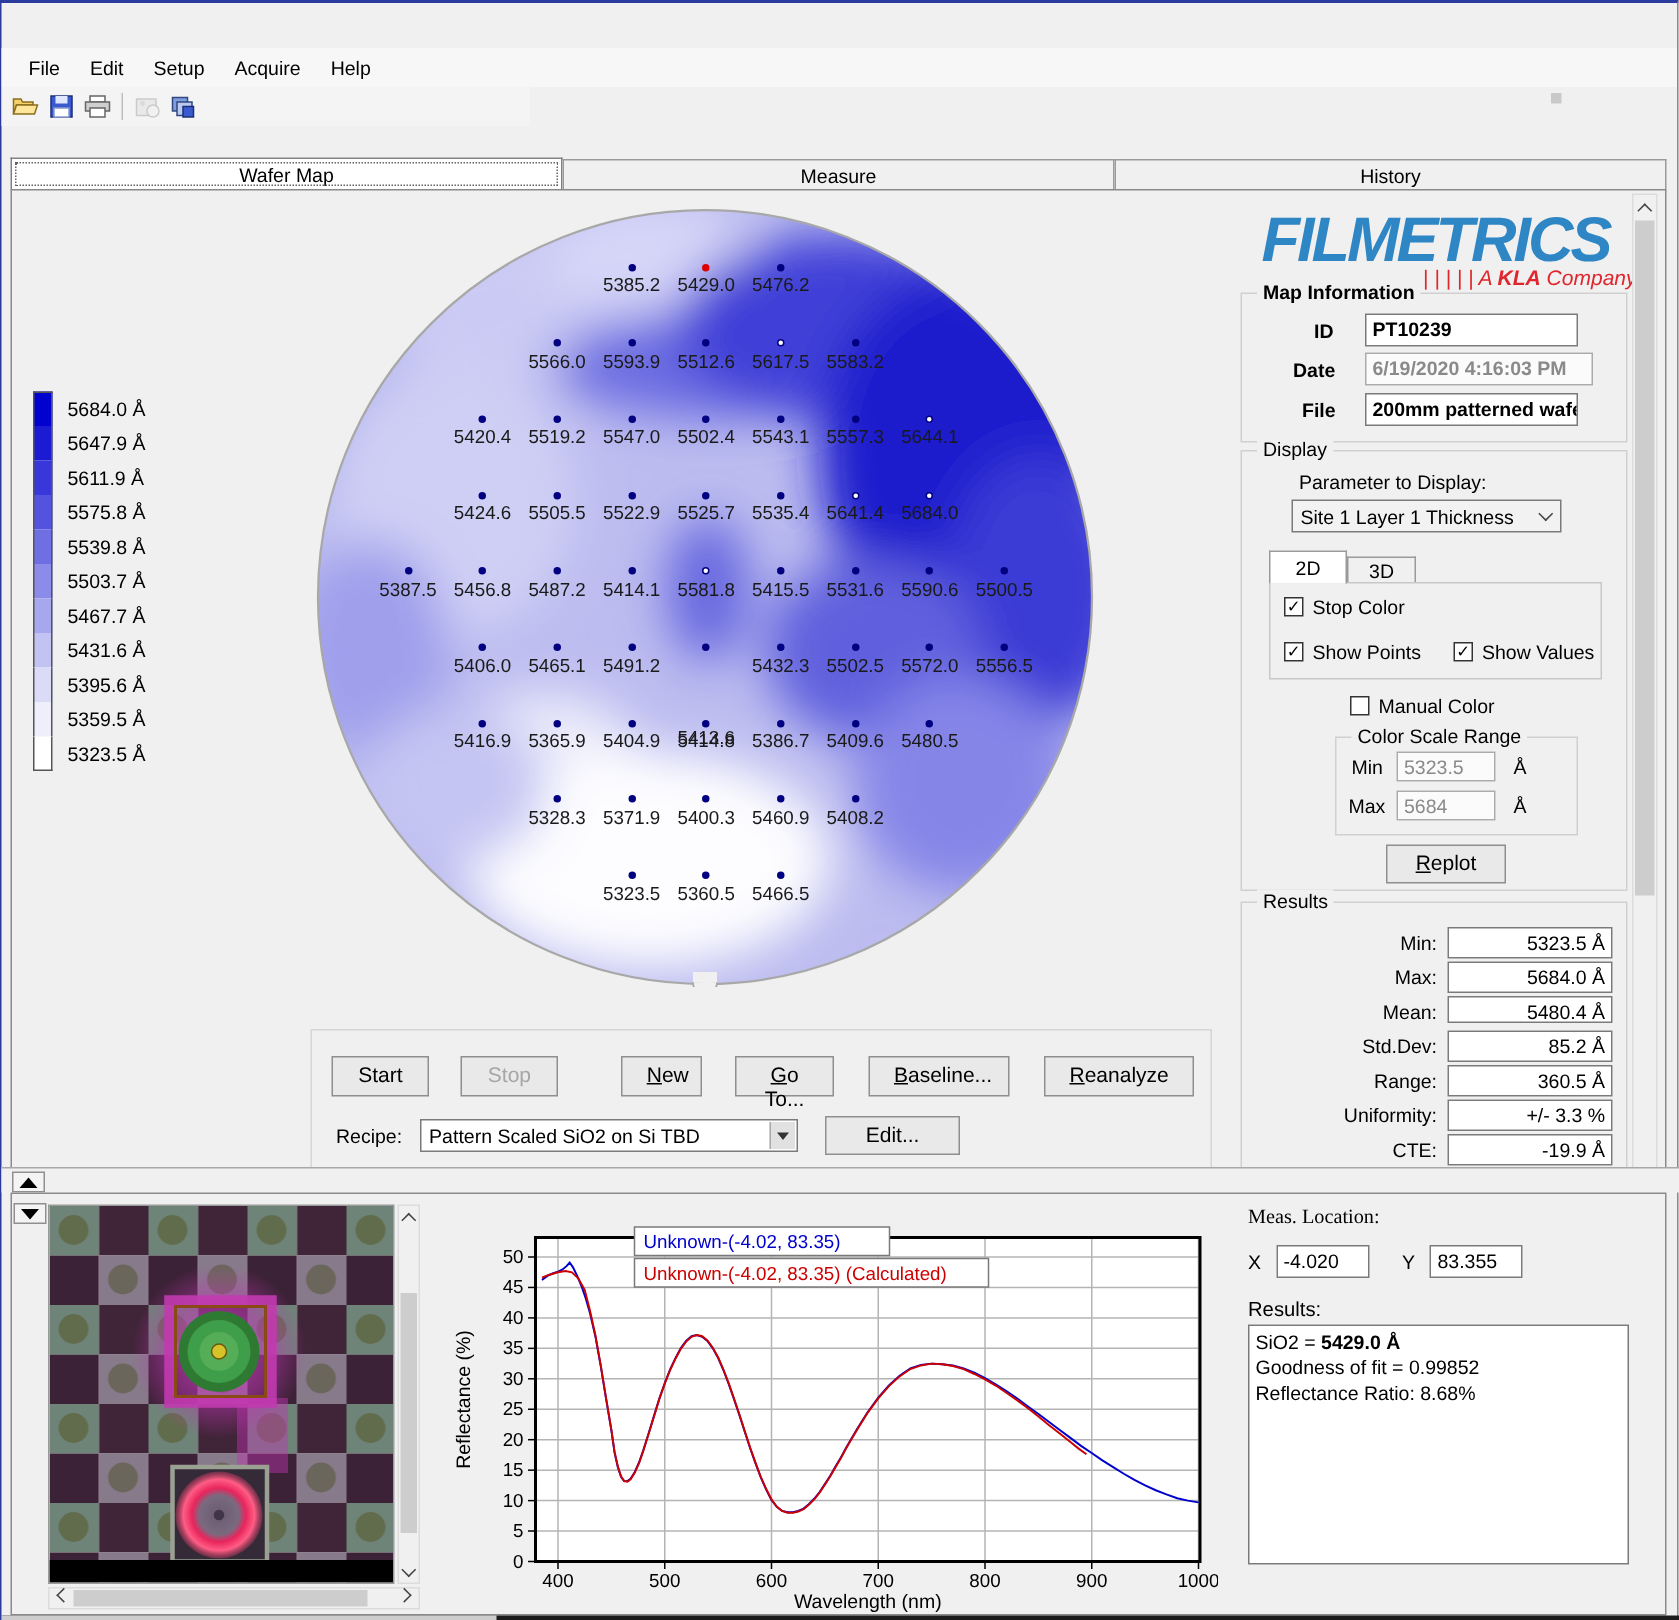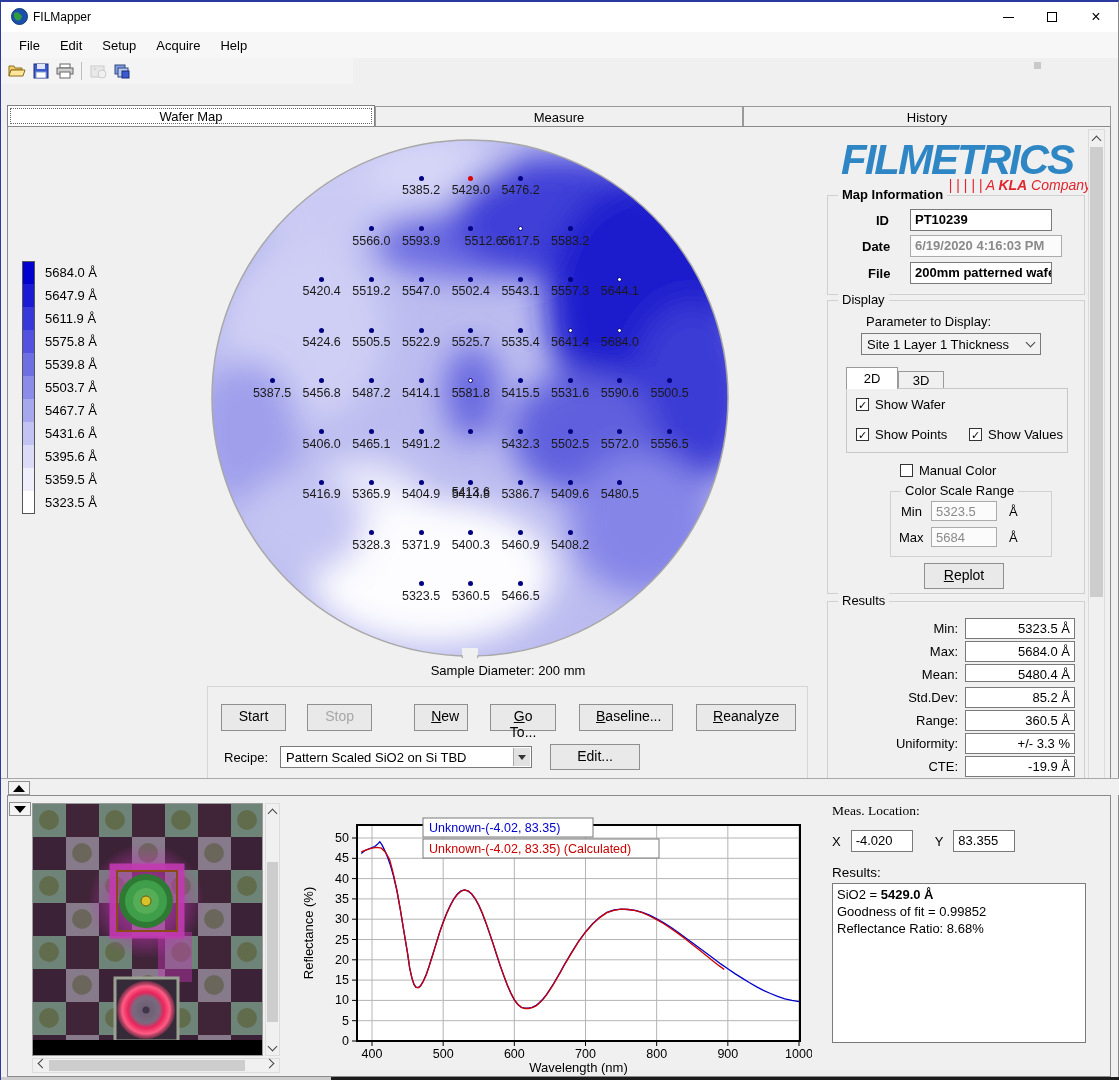--- a/index.html
+++ b/index.html
@@ -103,37 +103,20 @@
   #bottom-strip { position:absolute; left:0; top:1075px; width:1119px; height:5px; background:#1c1c1c; }
   #bottom-strip-left { position:absolute; left:0; top:0; width:330px; height:5px; background:#cdcdcd; }
 
   text { font-family:"Liberation Sans","DejaVu Sans",sans-serif; }
 </style>
 </head>
 <body>
 
 <div id="app">
 
-  <div id="titlebar">
-    <svg id="app-icon" viewBox="0 0 17 17">
-      <circle cx="8.5" cy="8.5" r="8" fill="#1a4fae"></circle>
-      <path d="M3 5 Q7 3 9 6 Q12 8 10 11 Q7 14 4 11 Q2 8 3 5Z" fill="#2e9e3c"></path>
-      <circle cx="8.5" cy="8.5" r="8" fill="none" stroke="#123a7a"></circle>
-    </svg>
-    <span id="app-title">FILMapper</span>
-    <div class="winbtn" id="btn-min">
-        <span></span>
-      </div>
-    <div class="winbtn" id="btn-max">
-        <span></span>
-      </div>
-    <div class="winbtn" id="btn-close">
-        <span>×</span>
-      </div>
-  </div>
 
   <div id="menubar">
       <div class="menu-item">File</div>
       <div class="menu-item">Edit</div>
       <div class="menu-item">Setup</div>
       <div class="menu-item">Acquire</div>
       <div class="menu-item">Help</div>
     </div>
 
   <div id="toolbar">
@@ -269,21 +252,21 @@
         <div class="pt-label" style="left: 381.1px; top: 56px;">5385.2</div>
         <div class="pt-dot" style="left: 460.3px; top: 48.5px; background: rgb(221, 0, 0);"></div>
         <div class="pt-label" style="left: 430.8px; top: 56px;">5429.0</div>
         <div class="pt-dot" style="left: 510px; top: 48.5px; background: rgb(0, 0, 128);"></div>
         <div class="pt-label" style="left: 480.5px; top: 56px;">5476.2</div>
         <div class="pt-dot" style="left: 360.9px; top: 99.2px; background: rgb(0, 0, 128);"></div>
         <div class="pt-label" style="left: 331.4px; top: 106.7px;">5566.0</div>
         <div class="pt-dot" style="left: 410.6px; top: 99.2px; background: rgb(0, 0, 128);"></div>
         <div class="pt-label" style="left: 381.1px; top: 106.7px;">5593.9</div>
         <div class="pt-dot" style="left: 460.3px; top: 99.2px; background: rgb(0, 0, 128);"></div>
-        <div class="pt-label" style="left: 430.8px; top: 106.7px; text-align: right;">5512.6</div>
+        <div class="pt-label" style="left: 430.8px; top: 106.7px;">5512.6</div>
         <div class="pt-dot" style="left: 510px; top: 99.2px; background: rgb(255, 255, 255); border: 1.5px solid rgb(0, 0, 128);"></div>
         <div class="pt-label" style="left: 480.5px; top: 106.7px;">5617.5</div>
         <div class="pt-dot" style="left: 559.7px; top: 99.2px; background: rgb(0, 0, 128);"></div>
         <div class="pt-label" style="left: 530.2px; top: 106.7px;">5583.2</div>
         <div class="pt-dot" style="left: 311.2px; top: 149.9px; background: rgb(0, 0, 128);"></div>
         <div class="pt-label" style="left: 281.7px; top: 157.4px;">5420.4</div>
         <div class="pt-dot" style="left: 360.9px; top: 149.9px; background: rgb(0, 0, 128);"></div>
         <div class="pt-label" style="left: 331.4px; top: 157.4px;">5519.2</div>
         <div class="pt-dot" style="left: 410.6px; top: 149.9px; background: rgb(0, 0, 128);"></div>
         <div class="pt-label" style="left: 381.1px; top: 157.4px;">5547.0</div>
@@ -368,21 +351,20 @@
         <div class="pt-dot" style="left: 559.7px; top: 403.4px; background: rgb(0, 0, 128);"></div>
         <div class="pt-label" style="left: 530.2px; top: 410.9px;">5408.2</div>
         <div class="pt-dot" style="left: 410.6px; top: 454.1px; background: rgb(0, 0, 128);"></div>
         <div class="pt-label" style="left: 381.1px; top: 461.6px;">5323.5</div>
         <div class="pt-dot" style="left: 460.3px; top: 454.1px; background: rgb(0, 0, 128);"></div>
         <div class="pt-label" style="left: 430.8px; top: 461.6px;">5360.5</div>
         <div class="pt-dot" style="left: 510px; top: 454.1px; background: rgb(0, 0, 128);"></div>
         <div class="pt-label" style="left: 480.5px; top: 461.6px;">5466.5</div>
       </div>
 
-    <div id="sample-diameter">Sample Diameter: 200 mm</div>
 
     <div id="control-box">
       <div id="btn-row">
         <div class="btn" style="width:75px"><span style="text-decoration:underline"></span><span>Start</span></div>
         <div class="btn disabled" style="width:75px;margin-left:7px"><span style="text-decoration:underline"></span><span>Stop</span></div>
         <div class="btn" style="width:54px;margin-left:28px"><span style="text-decoration:underline">N</span><span>ew</span></div>
         <div class="btn" style="width:76px;margin-left:8px"><span style="text-decoration:underline">G</span><span>o To...</span></div>
         <div class="btn" style="width:94px;margin-left:9px"><span style="text-decoration:underline">B</span><span>aseline...</span></div>
         <div class="btn" style="width:100px;margin-left:9px"><span style="text-decoration:underline">R</span><span>eanalyze</span></div>
       </div>
@@ -422,21 +404,21 @@
         <span>Site 1 Layer 1 Thickness</span>
         <span class="dd" style="background:#f2f2f2;border-left:none">
             <span class="chev"></span>
           </span>
       </div>
       <div style="position:absolute;top:66px;left:18px;width:52px;height:22px;background:#fff;border:1px solid #9a9a9a;border-bottom:none;text-align:center;padding-top:3px;font-size:13px;z-index:2"><span>2D</span></div>
       <div style="position:absolute;top:70px;left:70px;width:46px;height:18px;background:#f0f0f0;border:1px solid #9a9a9a;border-bottom:none;text-align:center;padding-top:1px;font-size:13px"><span>3D</span></div>
       <div style="position:absolute;top:87px;left:18px;width:222px;height:65px;border:1px solid #c8c8c8;background:#f0f0f0">
         <div class="ck" style="position:absolute;top:8px;left:9px">
             <span class="ckbox">✓</span>
-            <span>Show Wafer</span>
+            <span>Stop Color</span>
           </div>
         <div class="ck" style="position:absolute;top:38px;left:9px">
             <span class="ckbox">✓</span>
             <span>Show Points</span>
           </div>
         <div class="ck" style="position:absolute;top:38px;left:122px">
             <span class="ckbox">✓</span>
             <span>Show Values</span>
           </div>
       </div>

